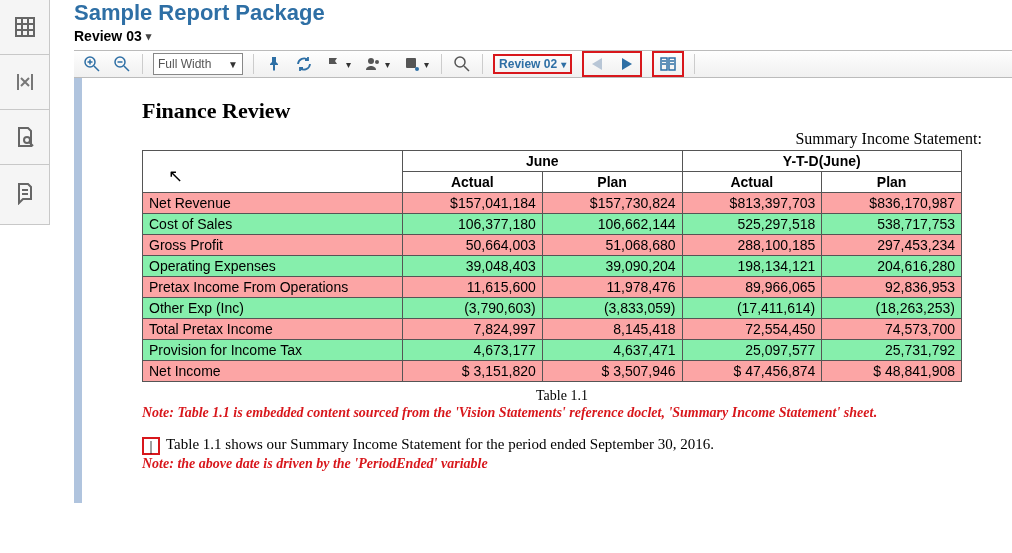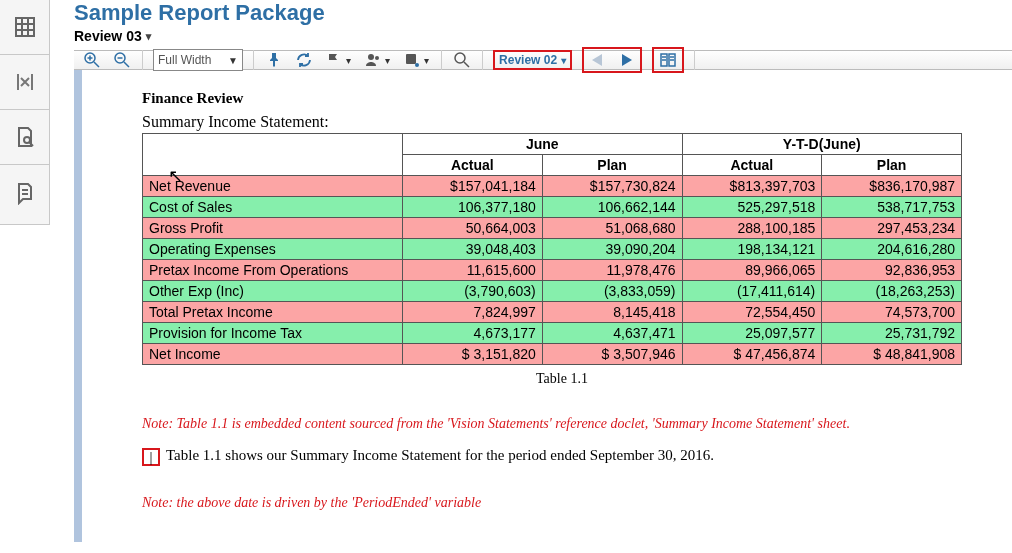--- a/index.html
+++ b/index.html
@@ -49,21 +49,21 @@
     padding-top: 2px;
     display: inline-flex;
     align-items: center;
     cursor: pointer;
   }
   .header-sub .caret { margin-left: 4px; color: #444; font-size: 11px;}
   .header-status { font-size: 12px; color: #222; padding-top: 2px; }
 
   .toolbar {
     margin-top: 6px;
-    height: 20px;
+    height: 28px;
     border-top: 1px solid #bbb;
     border-bottom: 1px solid #bbb;
     background: linear-gradient(#fefefe,#f0f0f0);
     display: flex;
     align-items: center;
     padding: 0 8px;
     gap: 10px;
     font-size: 12px;
     color: #555;
     margin-right: 0;
@@ -93,40 +93,40 @@
     padding: 20px 30px 30px 68px;
     position: relative;
   }
   .gutter-strip {
     position:absolute;
     left: 0; top:0; bottom:0;
     width: 8px;
     background: #b0c4de;
   }
 
-  .doc-title { font-family: Georgia, serif; font-size: 15px; font-weight: bold; margin-bottom: 6px; }
-  .table-caption { font-family: Georgia, serif; font-size: 16px; text-align:left; margin-bottom:2px; }
+  .doc-title { font-family: Georgia, serif; font-size: 22px; font-weight: bold; margin-bottom: 6px; }
+  .table-caption { font-family: Georgia, serif; font-size: 16px; text-align:right; margin-bottom:2px; }
 
   table.fin {
     border-collapse: collapse;
     width: 820px;
     font-size: 14px;
   }
   table.fin th, table.fin td {
     border: 1px solid #555;
     padding: 2px 6px;
     white-space: nowrap;
   }
   table.fin th { font-weight: bold; text-align:center; }
   table.fin td.num { text-align: right; }
   table.fin tr.shade td { background: #fca5a5; }
   table.fin tr.light td { background: #86efac; }
 
   .table-cap2 { text-align:center; font-family: Georgia, serif; font-size:14px; margin-top:6px;}
-  .note-red { color:#d8171c; font-weight:normal; font-style:italic; font-family: Georgia, serif; font-size:14px; line-height:1.3;margin-top:28px; }
+  .note-red { color:#d8171c; font-weight:bold; font-style:italic; font-family: Georgia, serif; font-size:14px; line-height:1.3; }
   .note-red .period{ font-style:normal; }
   .body-text { font-family: Georgia, serif; font-size:15px; margin-top:14px;}
   .cursor-mark {
     display:inline-block;
     border:2px solid #d8171c;
     width:18px; height:18px;
     text-align:center;
     line-height:14px;
     margin-right:6px;
     font-family: Georgia, serif;

